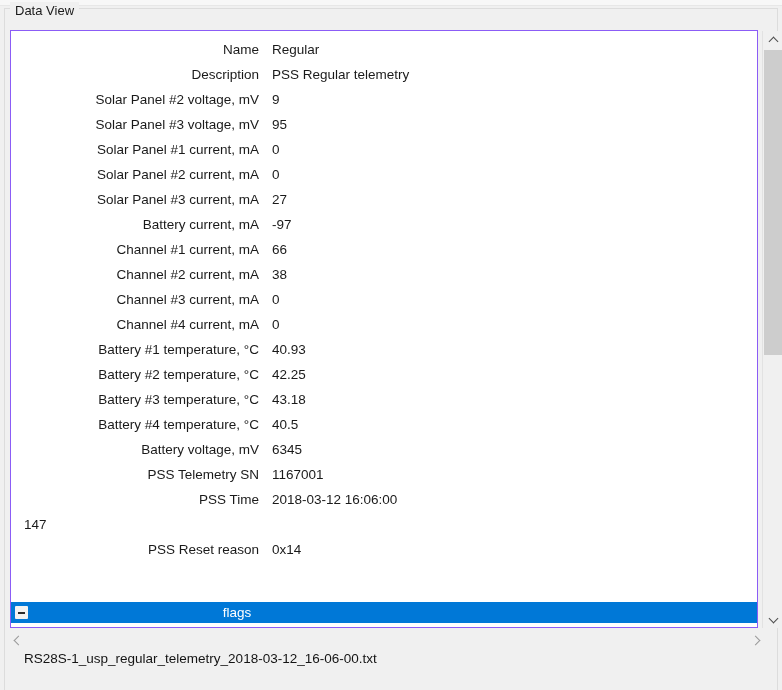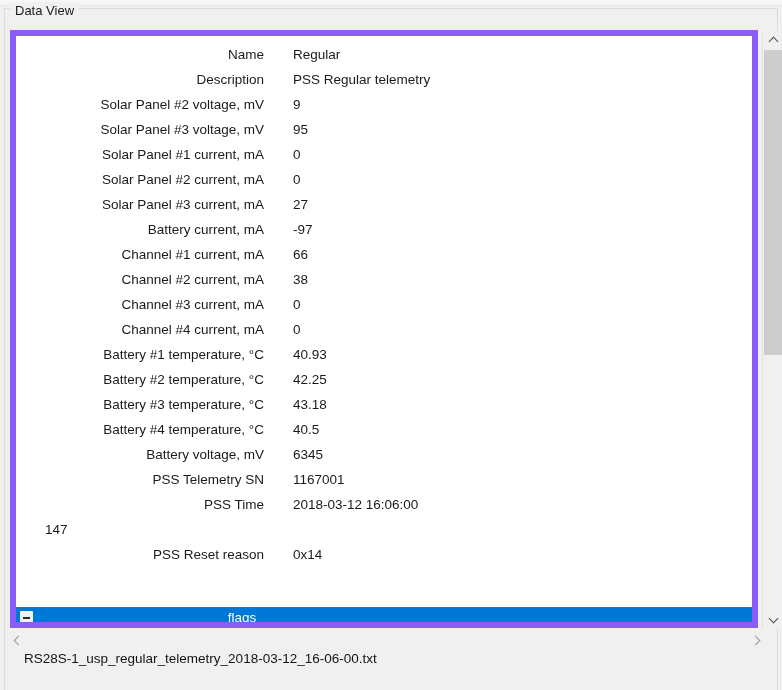--- a/index.html
+++ b/index.html
@@ -7,26 +7,26 @@
     font-family:"Liberation Sans","DejaVu Sans",sans-serif;
     background:#f0f0f0; color:#1a1a1a; }
   .top-strip { position:absolute; left:0; top:0; width:782px; height:6px;
     background:#f7f7f7; border-bottom:1px solid #e7e7e7; }
   .groupbox { position:absolute; left:4px; top:8px; width:774px; height:700px;
     border:1px solid #dcdcdc; }
   .groupbox-label { position:absolute; left:10px; top:2px; padding:0 5px;
     background:#f0f0f0; font-size:13px; line-height:18px; color:#1a1a1a;
     white-space:nowrap; z-index:3; }
   .content { position:absolute; left:10px; top:30px; width:748px; height:598px;
-    background:#ffffff; border:6px solid #8b5cf6; overflow:hidden; z-index:2; }
+    background:#ffffff; border:1px solid #8b5cf6; overflow:hidden; z-index:2; }
   .rows { padding-top:6px; }
   .row { height:25px; display:flex; align-items:center; font-size:13.5px;
     white-space:nowrap; }
   .row-label { width:248px; text-align:right; overflow:hidden; }
-  .row-value { margin-left:29px; }
+  .row-value { margin-left:13px; }
   .category-row { position:relative; height:21px; margin-top:2px;
     background:#0078d7; display:flex; align-items:center; }
   .collapse-box { position:absolute; left:4px; top:4px; width:13px; height:13px;
     background:#f2f2f2; border-radius:1px; display:flex; align-items:center;
     justify-content:center; }
   .minus-bar { width:7px; height:2px; background:#2b2b2b; }
   .category-label { position:absolute; left:0; width:452px; text-align:center;
     color:#ffffff; font-size:13.5px; }
   
   .v-scrollbar { position:absolute; left:762px; top:31px; width:20px; height:597px;

